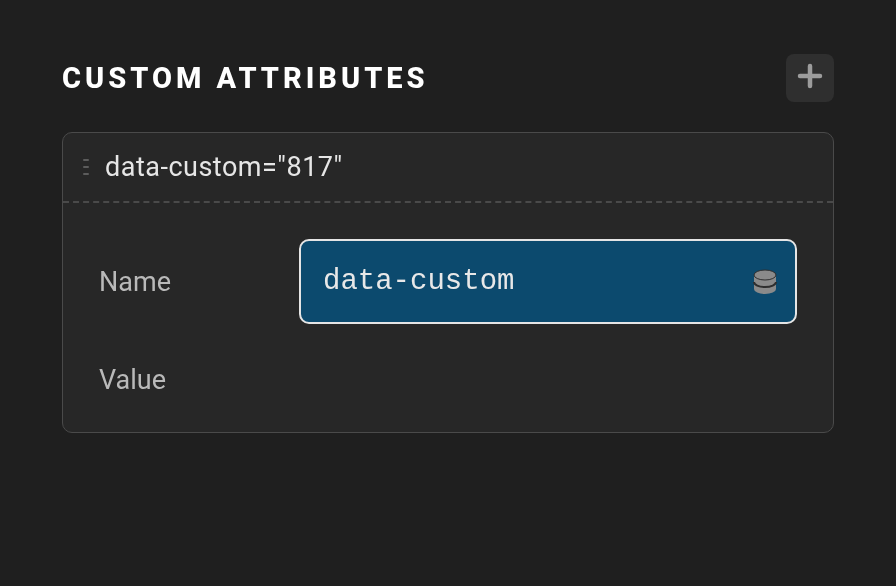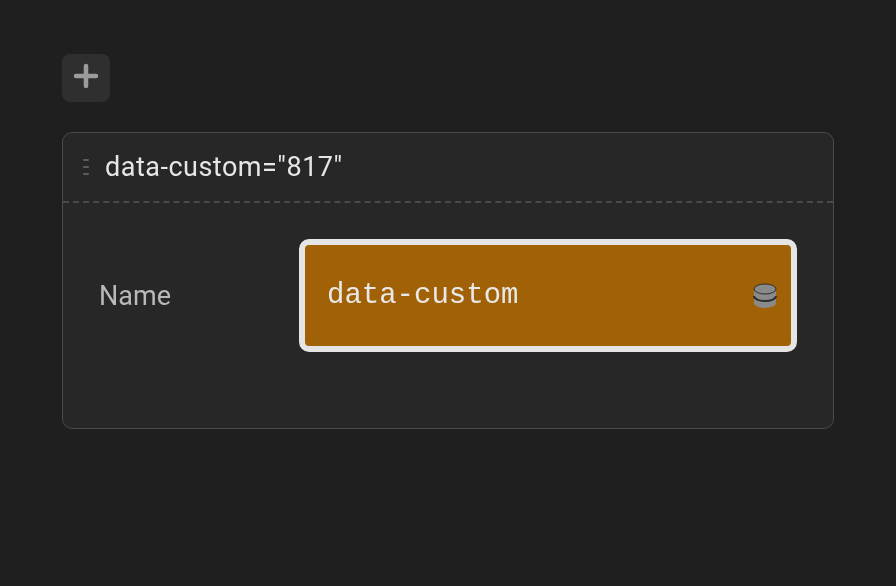--- a/index.html
+++ b/index.html
@@ -79,23 +79,23 @@
     width: 200px;
     color: #b9b9b9;
     font-size: 27px;
   }
   .input-wrap {
     position: relative;
     flex: 1;
   }
   .text-input {
     width: 100%;
-    height: 113px;
-    background: #a16207;
-    border: 6px solid #e5e5e5;
+    height: 85px;
+    background: #0c4a6e;
+    border: 2px solid #e5e5e5;
     border-radius: 10px;
     color: #e8e8e8;
     font-family: "SFMono-Regular", Menlo, Consolas, "Liberation Mono", monospace;
     font-size: 29px;
     padding: 0 64px 0 22px;
     outline: none;
   }
   .input-icon {
     position: absolute;
     right: 20px;
@@ -105,20 +105,21 @@
     align-items: center;
     justify-content: center;
   }
 </style>
 </head>
 <body>
 
 <div class="panel">
 
   <div class="header-row">
+    <div class="panel-title">CUSTOM ATTRIBUTES</div>
     <div class="add-btn">
       <span>
         <svg width="26" height="26" viewBox="0 0 26 26">
           <path d="M13 3 V23 M3 13 H23" stroke="#9c9c9c" stroke-width="4.5" stroke-linecap="round"></path>
         </svg>
       </span>
     </div>
   </div>
 
   <div class="attr-card">
@@ -143,18 +144,19 @@
               <ellipse cx="12" cy="6" rx="11" ry="5" fill="#8a8a8a"></ellipse>
               <path d="M1 6 V20 A11 5 0 0 0 23 20 V6" fill="#8a8a8a"></path>
               <ellipse cx="12" cy="6" rx="11" ry="5" fill="none" stroke="#2e2e2e" stroke-width="1"></ellipse>
               <path d="M1 13 A11 5 0 0 0 23 13" fill="none" stroke="#2e2e2e" stroke-width="2"></path>
             </svg>
           </span>
         </div>
       </div>
 
       <div class="form-row">
+        <div class="form-label">Value</div>
       </div>
 
     </div>
 
   </div>
 </div>
 
 </body></html>

